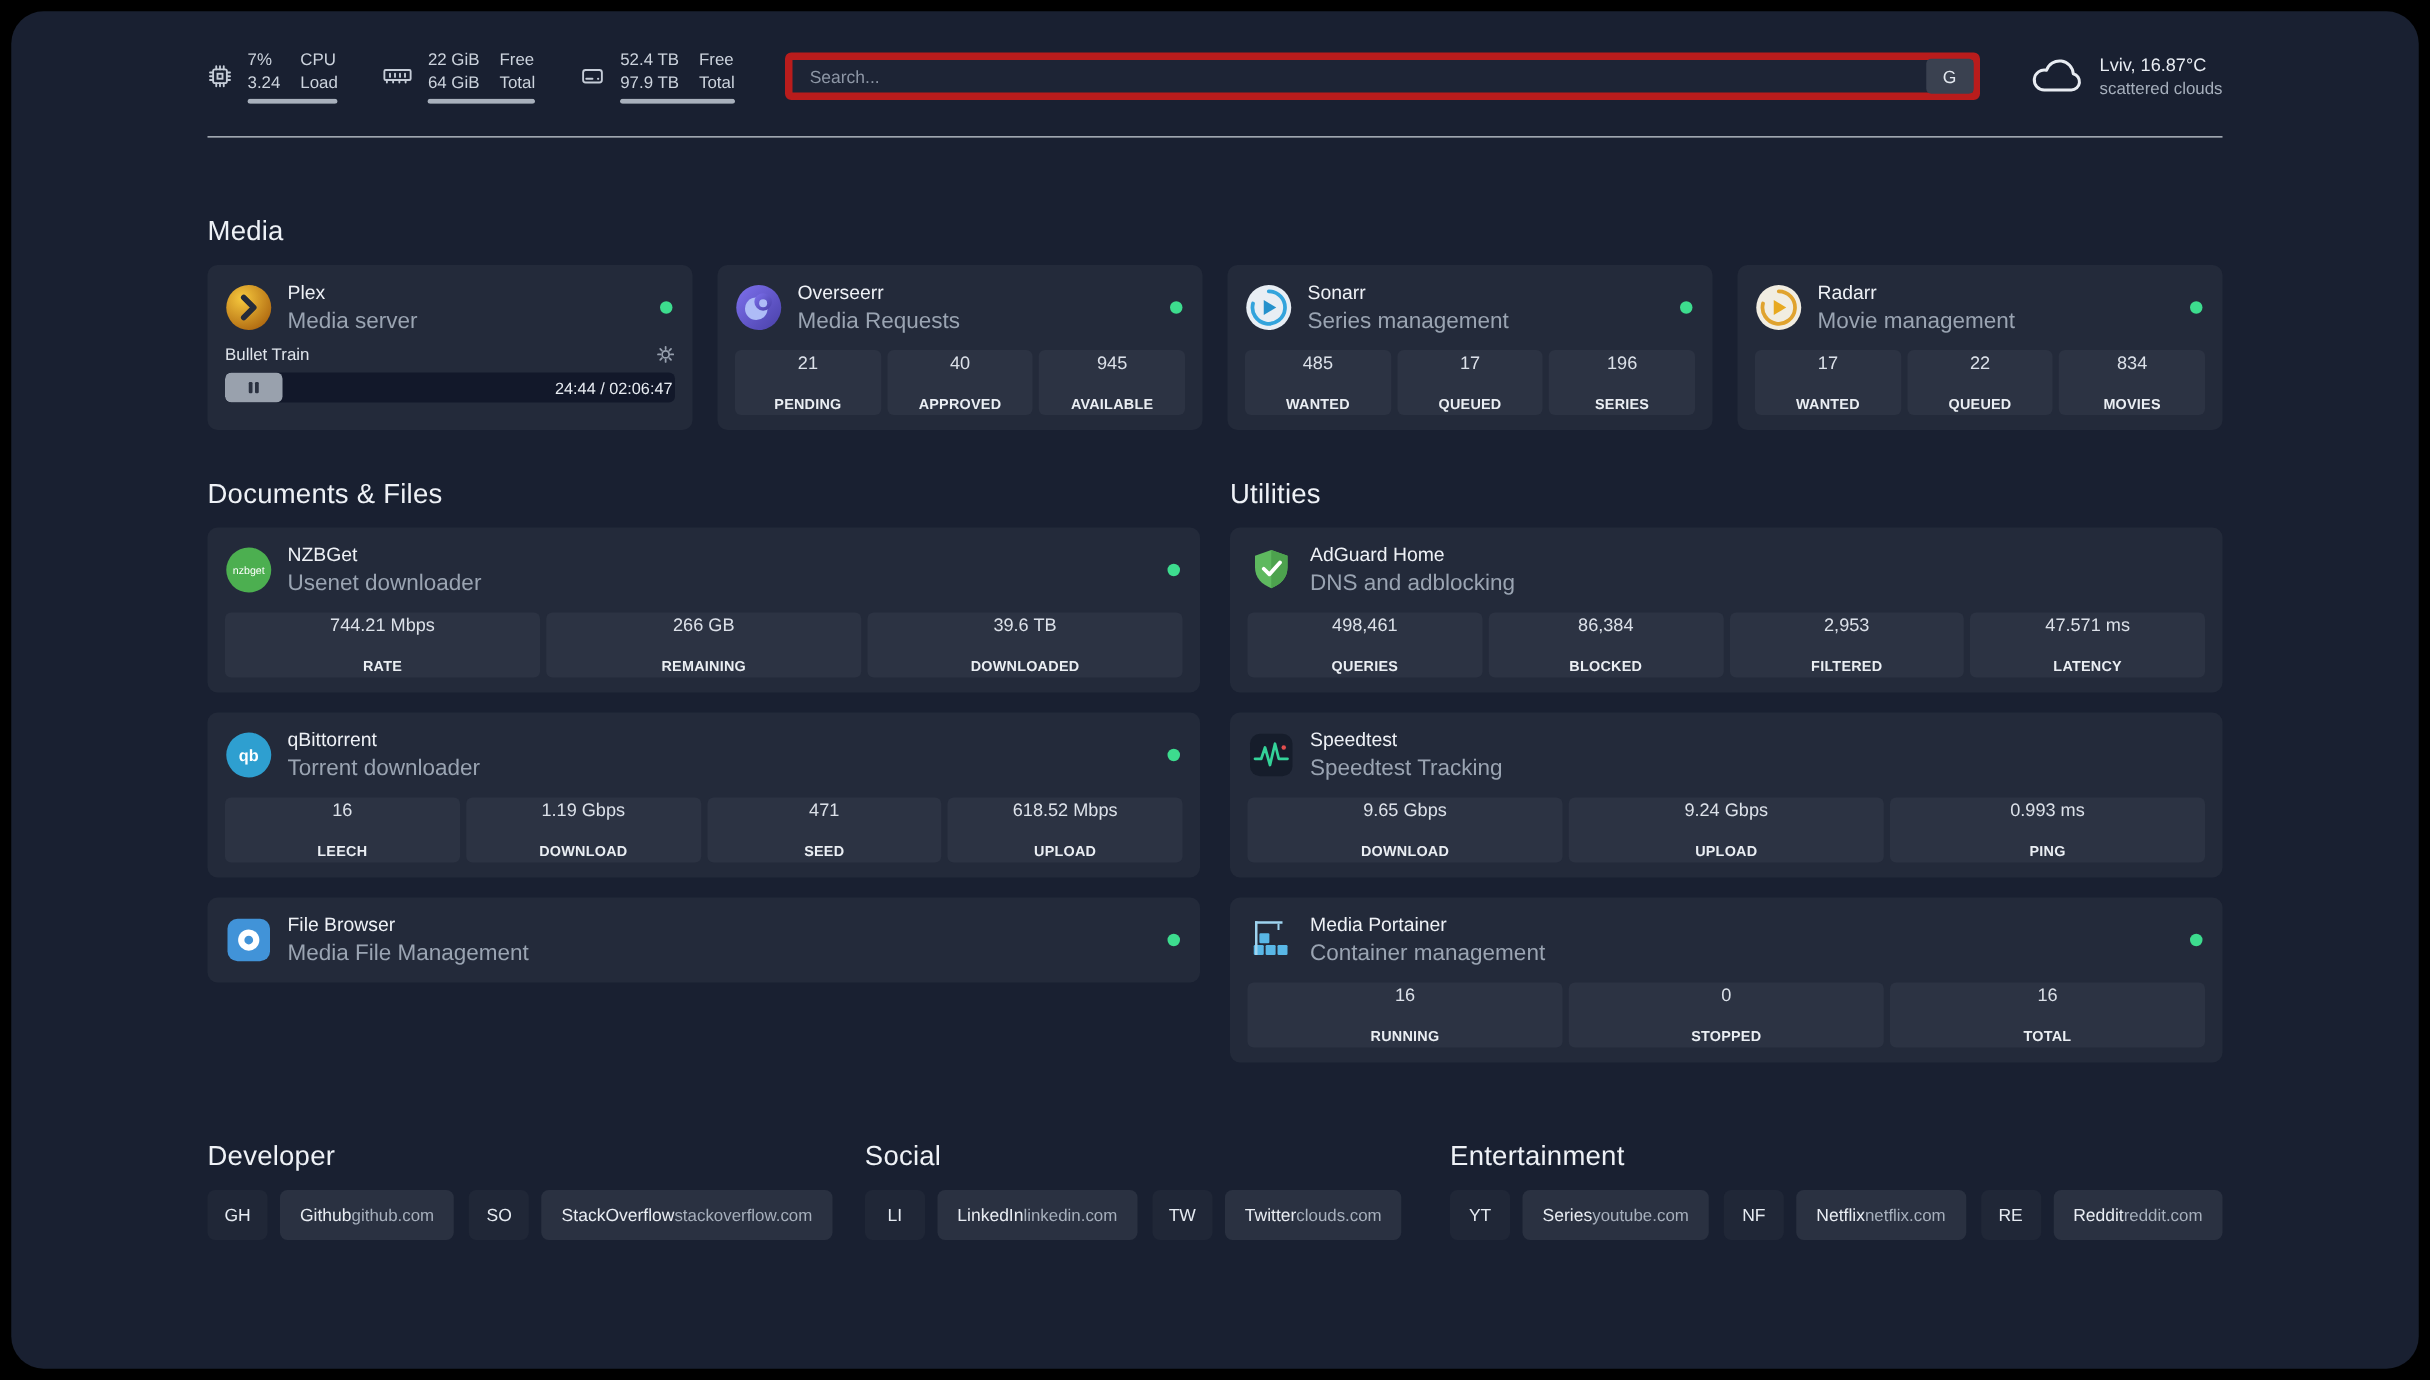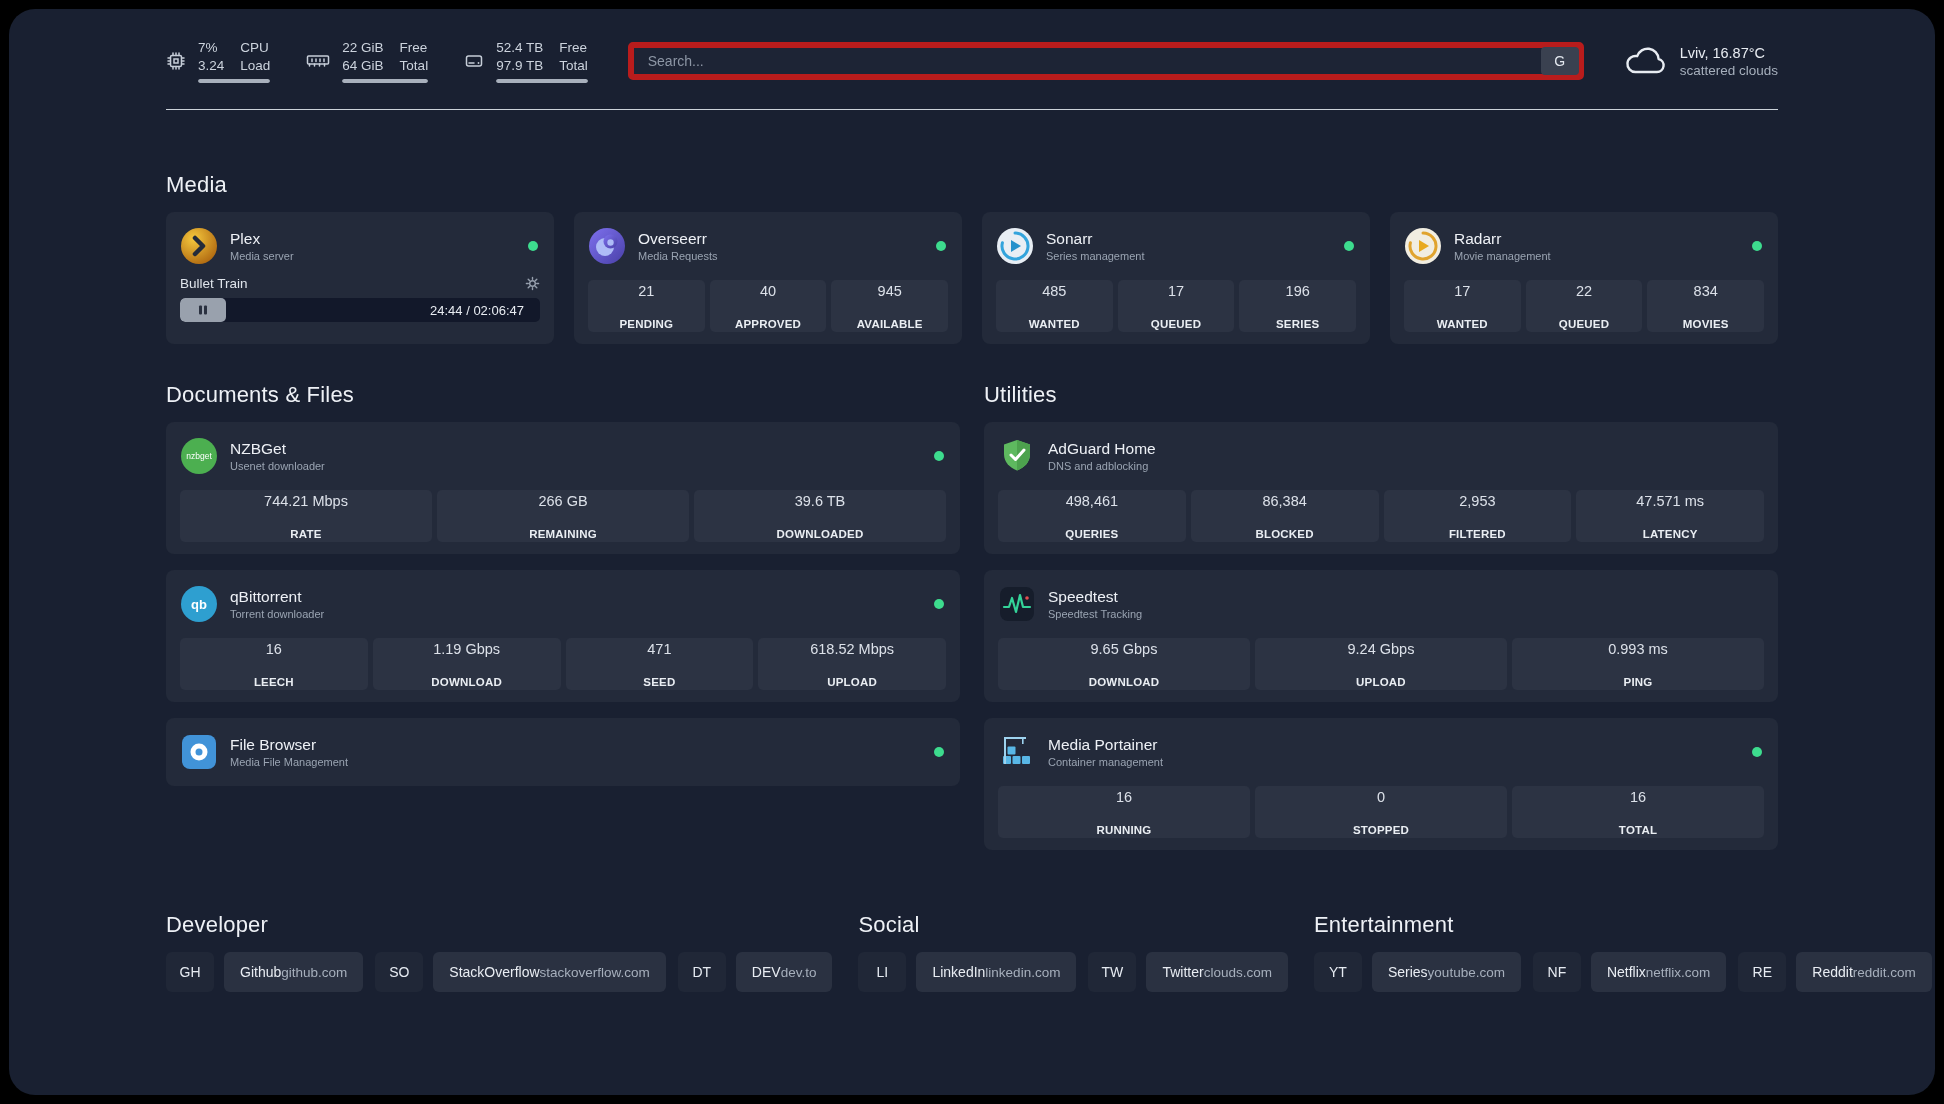--- a/index.html
+++ b/index.html
@@ -53,38 +53,38 @@
   .grid4{display:grid;grid-template-columns:repeat(4,1fr);gap:20px}
   .two-col{display:grid;grid-template-columns:1fr 1fr;gap:24px;margin-top:38px}
   .col-cards{display:flex;flex-direction:column;gap:16px}
   .three-col{display:grid;grid-template-columns:repeat(3,1fr);gap:26px;margin-top:62px}
 
   
   .card{background:var(--card);border-radius:8px;padding:12px 14px}
   .svc-head{display:flex;align-items:center;gap:12px;position:relative;cursor:pointer;min-height:44px}
   .svc-ic{width:38px;height:38px;display:flex;align-items:center;justify-content:center;flex:none}
   .svc-name{font-size:15.5px;color:var(--text);font-weight:500}
-  .svc-sub{font-size:11px;color:var(--muted);margin-top:2px}
+  .svc-sub{font-size:18px;color:var(--muted);margin-top:2px}
   .dot{position:absolute;right:2px;top:50%;transform:translateY(-50%);
        width:10px;height:10px;border-radius:50%;background:var(--green)}
 
   .stats{display:flex;gap:5px;margin-top:12px}
   .stat{flex:1;background:var(--tile);border-radius:5px;height:52px;display:flex;
         flex-direction:column;align-items:center;justify-content:center;gap:19px;padding:0 4px;text-align:center}
   .stat-v{font-size:14.5px;color:#dce1e9;white-space:nowrap}
   .stat-l{font-size:11.5px;font-weight:700;color:#eaeef3;letter-spacing:.2px;white-space:nowrap}
 
   
   .player{margin-top:8px}
   .player-top{display:flex;align-items:center;justify-content:space-between;margin-bottom:7px}
   .track{font-size:13.5px;color:#dfe4eb}
   .gear{display:flex;cursor:pointer}
   .player-bar{height:24px;background:#12182a;border-radius:5px;display:flex;align-items:center;overflow:hidden;cursor:pointer}
   .pause-chip{width:46px;height:100%;background:#99a1ad;border-radius:5px;display:flex;align-items:center;justify-content:center;flex:none;cursor:pointer}
-  .ptime{margin-left:auto;padding-right:16px;font-size:13px;color:#e8ecf2;white-space:nowrap}
+  .ptime{margin-left:auto;padding-right:2px;font-size:13px;color:#e8ecf2;white-space:nowrap}
 
   
   .bm-list{display:flex;flex-direction:row;gap:12px}
   .bm-row{display:flex;gap:10px;align-items:stretch;cursor:pointer}
   .bm-abbr{width:48px;background:var(--abbr);border-radius:6px;display:flex;align-items:center;
            justify-content:center;font-size:14px;color:#e6ebf2}
   .bm-pill{flex:1;background:var(--pill);border-radius:6px;display:flex;align-items:center;
            justify-content:space-between;padding:12px 16px;height:40px}
   .bm-name{font-size:14px;color:#e9edf3}
   .bm-url{font-size:13.5px;color:var(--muted2)}
@@ -556,27 +556,20 @@
             <span class="bm-url">github.com</span>
           </span>
         </div>
         <div class="bm-row">
           <span class="bm-abbr">SO</span>
           <span class="bm-pill">
             <span class="bm-name">StackOverflow</span>
             <span class="bm-url">stackoverflow.com</span>
           </span>
         </div>
-        <div class="bm-row">
-          <span class="bm-abbr">DT</span>
-          <span class="bm-pill">
-            <span class="bm-name">DEV</span>
-            <span class="bm-url">dev.to</span>
-          </span>
-        </div>
       </div>
     </section>
 
     <section>
       <h2 class="sec-title">Social</h2>
       <div class="bm-list">
         <div class="bm-row">
           <span class="bm-abbr">LI</span>
           <span class="bm-pill">
             <span class="bm-name">LinkedIn</span>

